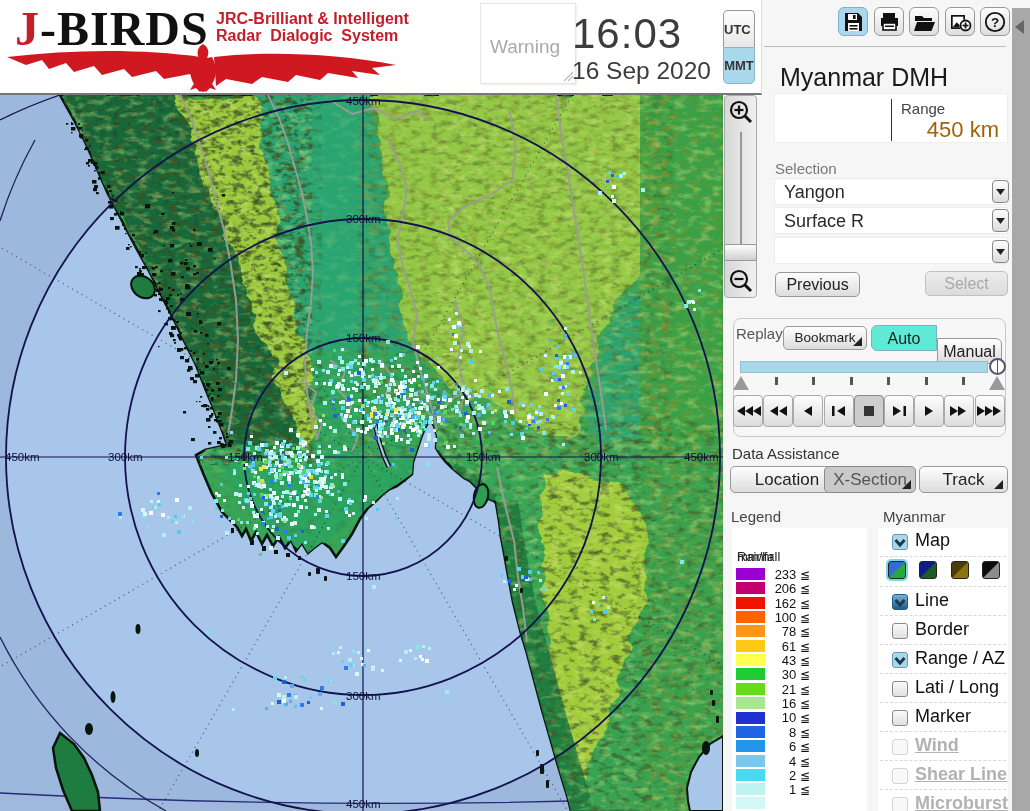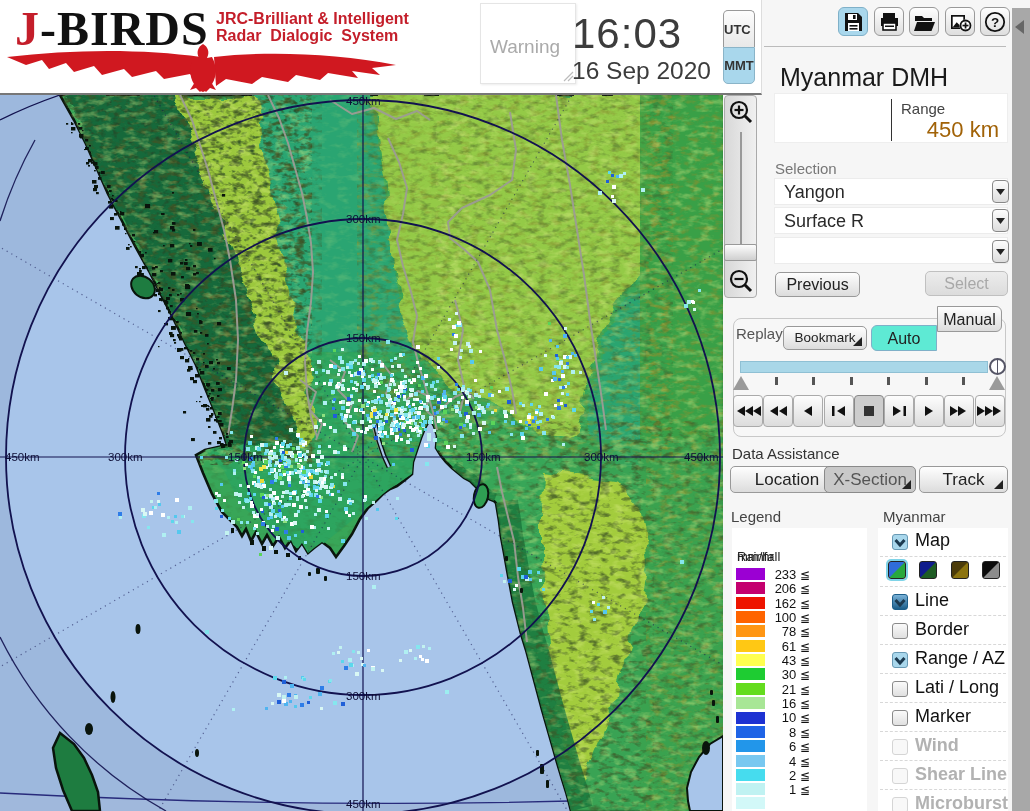--- a/index.html
+++ b/index.html
@@ -47,21 +47,21 @@
 .ovbox { position:absolute; left:878px; top:528px; width:130px; height:283px; background:#fff; }
 .rainl { position:absolute; left:737px; font-size:13px; color:#222; }
 .legnum { position:absolute; left:740px; width:70px; text-align:right; font-size:13px; color:#111; }
 .leq { font-size:12px; }
 .cb { position:absolute; left:892px; width:16px; height:16px; border:1px solid #8a8a8a; border-radius:3px; background:linear-gradient(#fafafa,#e0e0e0); }
 .cb.on { background:#a9d7ec; border-color:#6899b4; }
 .cb.line { background:linear-gradient(#7ab2d8,#1c5e8a); border-color:#1c5e8a; }
 .cb.dis { border-color:#d5d5d5; background:#f8f8f8; }
 .cb svg { display:block; margin:0 auto; }
 .ovtxt { position:absolute; left:915px; font-size:18px; font-weight:normal; color:#111; }
-.ovtxt.dis { color:#b2b2b2; font-weight:bold; }
+.ovtxt.dis { color:#b2b2b2; font-weight:bold;text-decoration:underline; }
 .zoomw { position:absolute; left:724px; top:95px; width:33px; height:203px; background:linear-gradient(90deg,#d8d8d8,#f0f0f0); border:1px solid #aaa; border-radius:4px; }
 .splitter { position:absolute; left:1012px; top:8px; width:18px; height:803px; background:#a8a8a8; }
 .splitter .tri { position:absolute; left:3px; top:12px; width:0; height:0; border-top:7px solid transparent; border-bottom:7px solid transparent; border-right:9px solid #666; }
 </style></head>
 <body>
 <svg width="723" height="716" viewBox="0 95 723 716" style="position:absolute;left:0;top:95px" shape-rendering="auto">
     <defs>
 <filter id="relief" x="-5%" y="-5%" width="110%" height="110%">
  <feTurbulence type="fractalNoise" baseFrequency="0.10 0.19" numOctaves="3" seed="11"></feTurbulence>
  <feColorMatrix type="matrix" values="0 0 0 0 0.24, 0 0 0 0 0.28, 0 0 0 0 0.03, 3.0 0 0 0 -1.45"></feColorMatrix>
@@ -1632,21 +1632,21 @@
 <div class="dd" style="top:237px"></div>
 <div class="ddb" style="top:240px"><svg width="9" height="6">
       <polygon points="0,0 9,0 4.5,6" fill="#222"></polygon>
     </svg></div>
 <div class="btn" style="left:775px;top:272px;width:85px;height:25px;font-size:16px;line-height:24px">Previous</div>
 <div class="btn dis" style="left:925px;top:271px;width:83px;height:25px;font-size:16px;line-height:24px">Select</div>
 <div class="replaybox"></div>
 <div class="rlab">Replay</div>
 <div class="btn" style="left:783px;top:326px;width:84px;height:24px;font-size:13.5px;line-height:22px">Bookmark<div class="corner"></div></div>
 <div class="btn" style="left:871px;top:325px;width:66px;height:26px;font-size:16px;line-height:25px;background:#5eead4;border-color:#7fb0c8;border-radius:6px 0 0 6px">Auto</div>
-<div class="btn" style="left:937px;top:306px;width:65px;height:26px;font-size:16px;line-height:25px;border-radius:0 6px 6px 0">Manual</div>
+<div class="btn" style="left:937px;top:338px;width:65px;height:26px;font-size:16px;line-height:25px;border-radius:0 6px 6px 0">Manual</div>
 <div class="slider"></div>
 <div class="shandle"></div>
 <div style="position:absolute;left:775px;top:377px;width:2.5px;height:8px;background:#555"></div>
 <div style="position:absolute;left:812px;top:377px;width:2.5px;height:8px;background:#555"></div>
 <div style="position:absolute;left:850px;top:377px;width:2.5px;height:8px;background:#555"></div>
 <div style="position:absolute;left:887px;top:377px;width:2.5px;height:8px;background:#555"></div>
 <div style="position:absolute;left:925px;top:377px;width:2.5px;height:8px;background:#555"></div>
 <div style="position:absolute;left:962px;top:377px;width:2.5px;height:8px;background:#555"></div>
 <div class="endtri" style="left:733px"></div>
 <div class="endtri" style="left:989px"></div>

